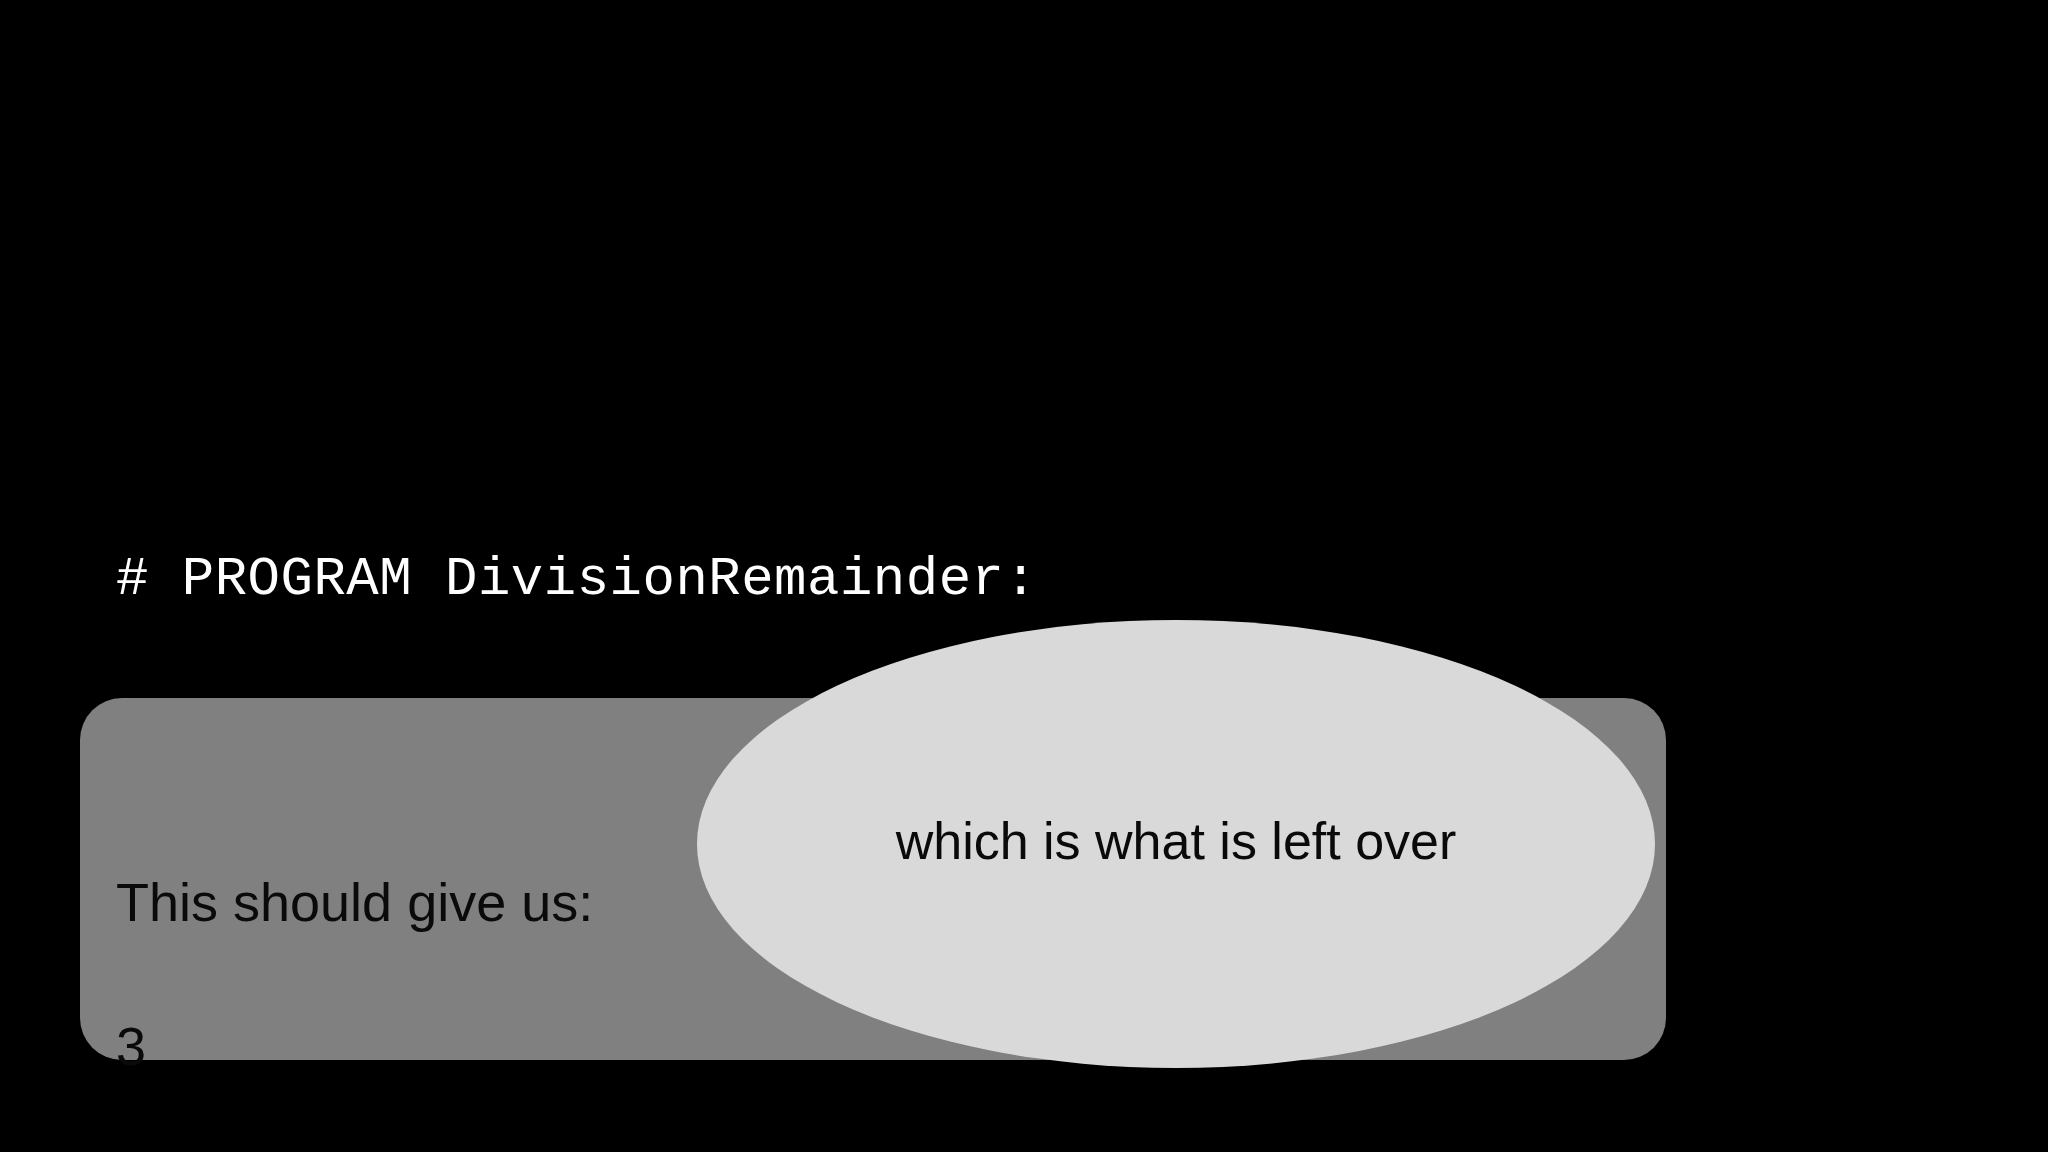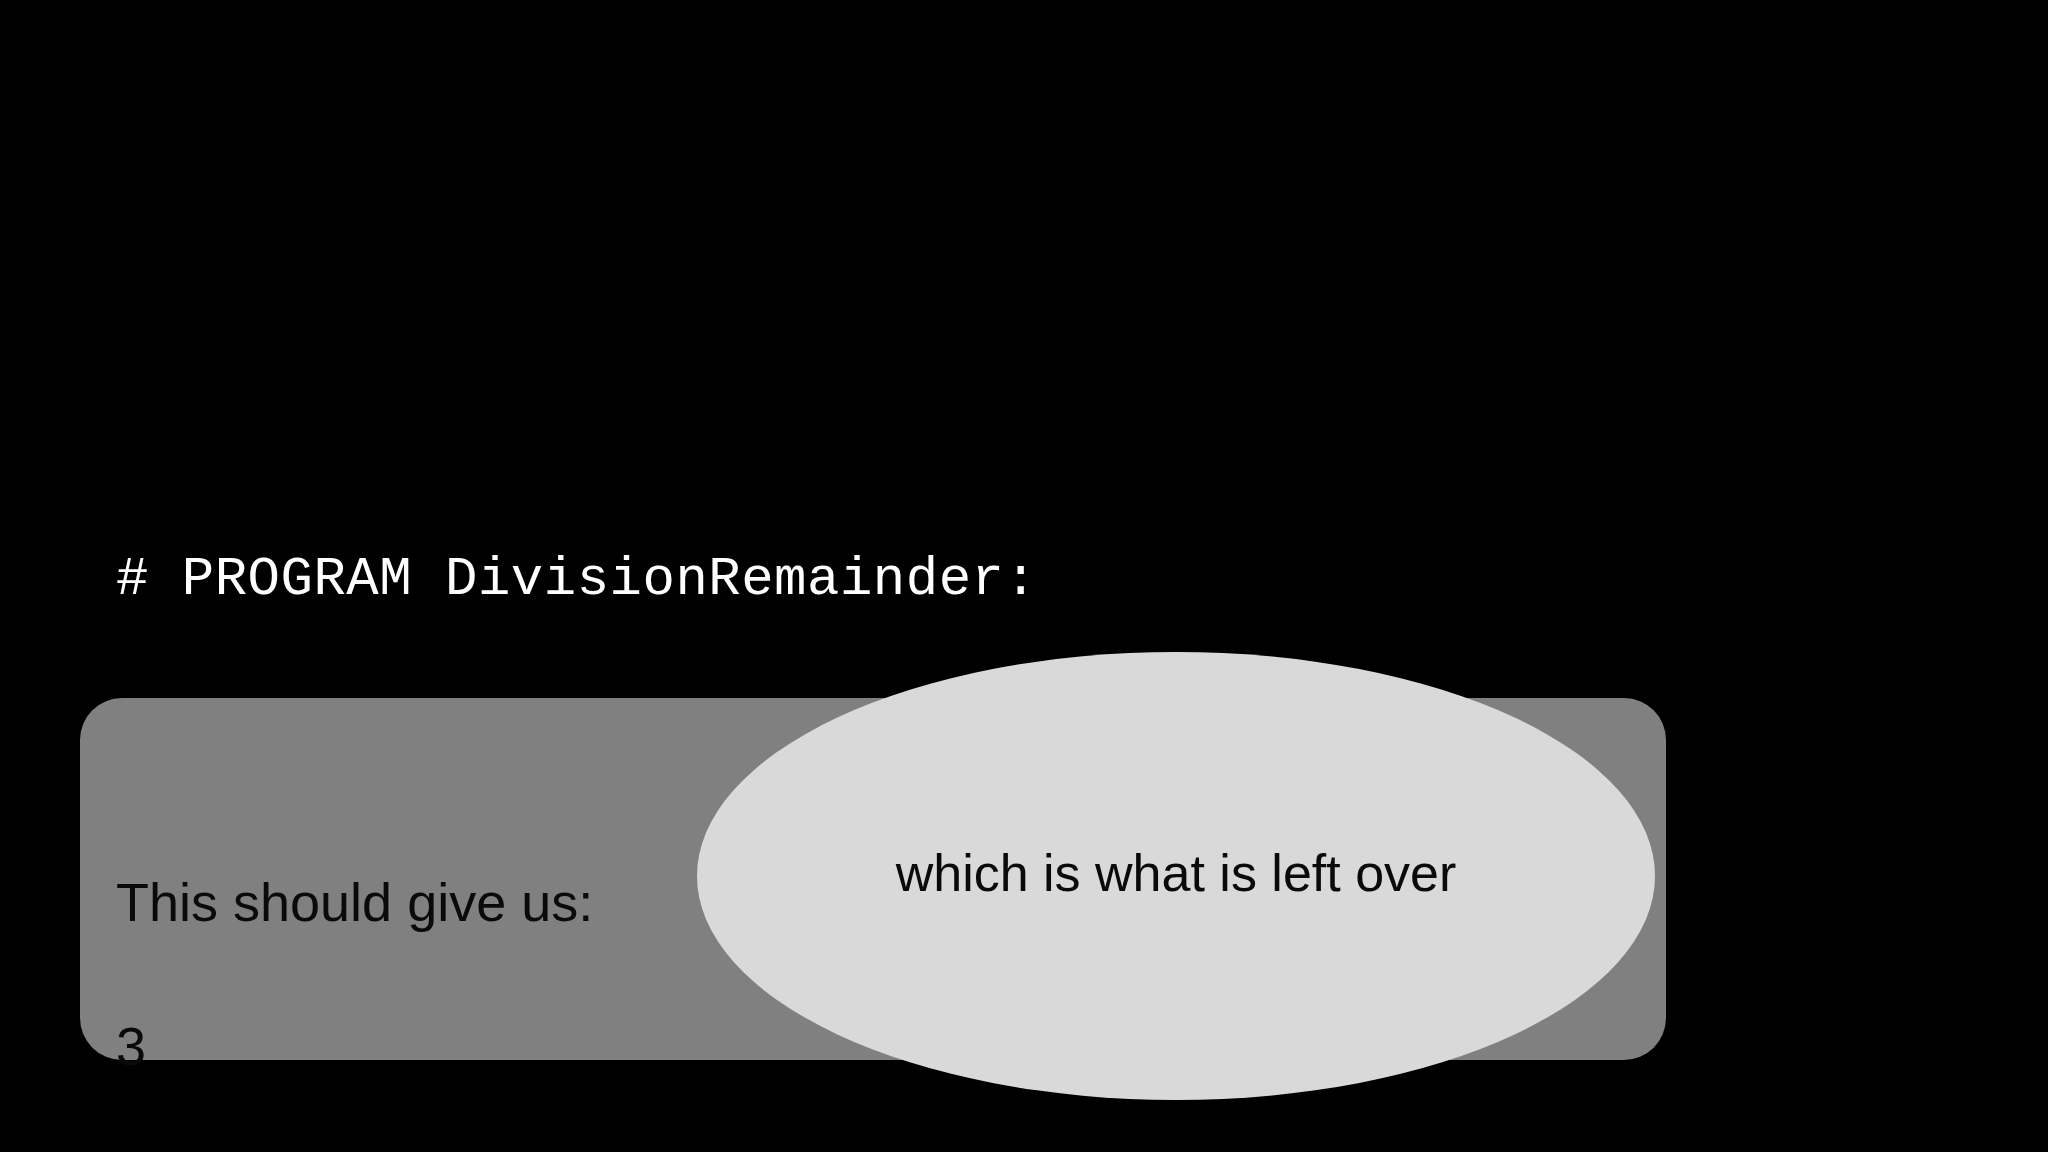--- a/index.html
+++ b/index.html
@@ -60,21 +60,21 @@
     white-space: pre-line;
   }
   #gray-box-text .box-line {
     display: block;
   }
 
   
   #ellipse-callout {
     position: absolute;
     left: 697px;
-    top: 652px;
+    top: 620px;
     width: 958px;
     height: 448px;
     background: #d9d9d9;
     border-radius: 50%;
     display: flex;
     flex-direction: column;
     align-items: center;
     justify-content: center;
   }
   #ellipse-text {

